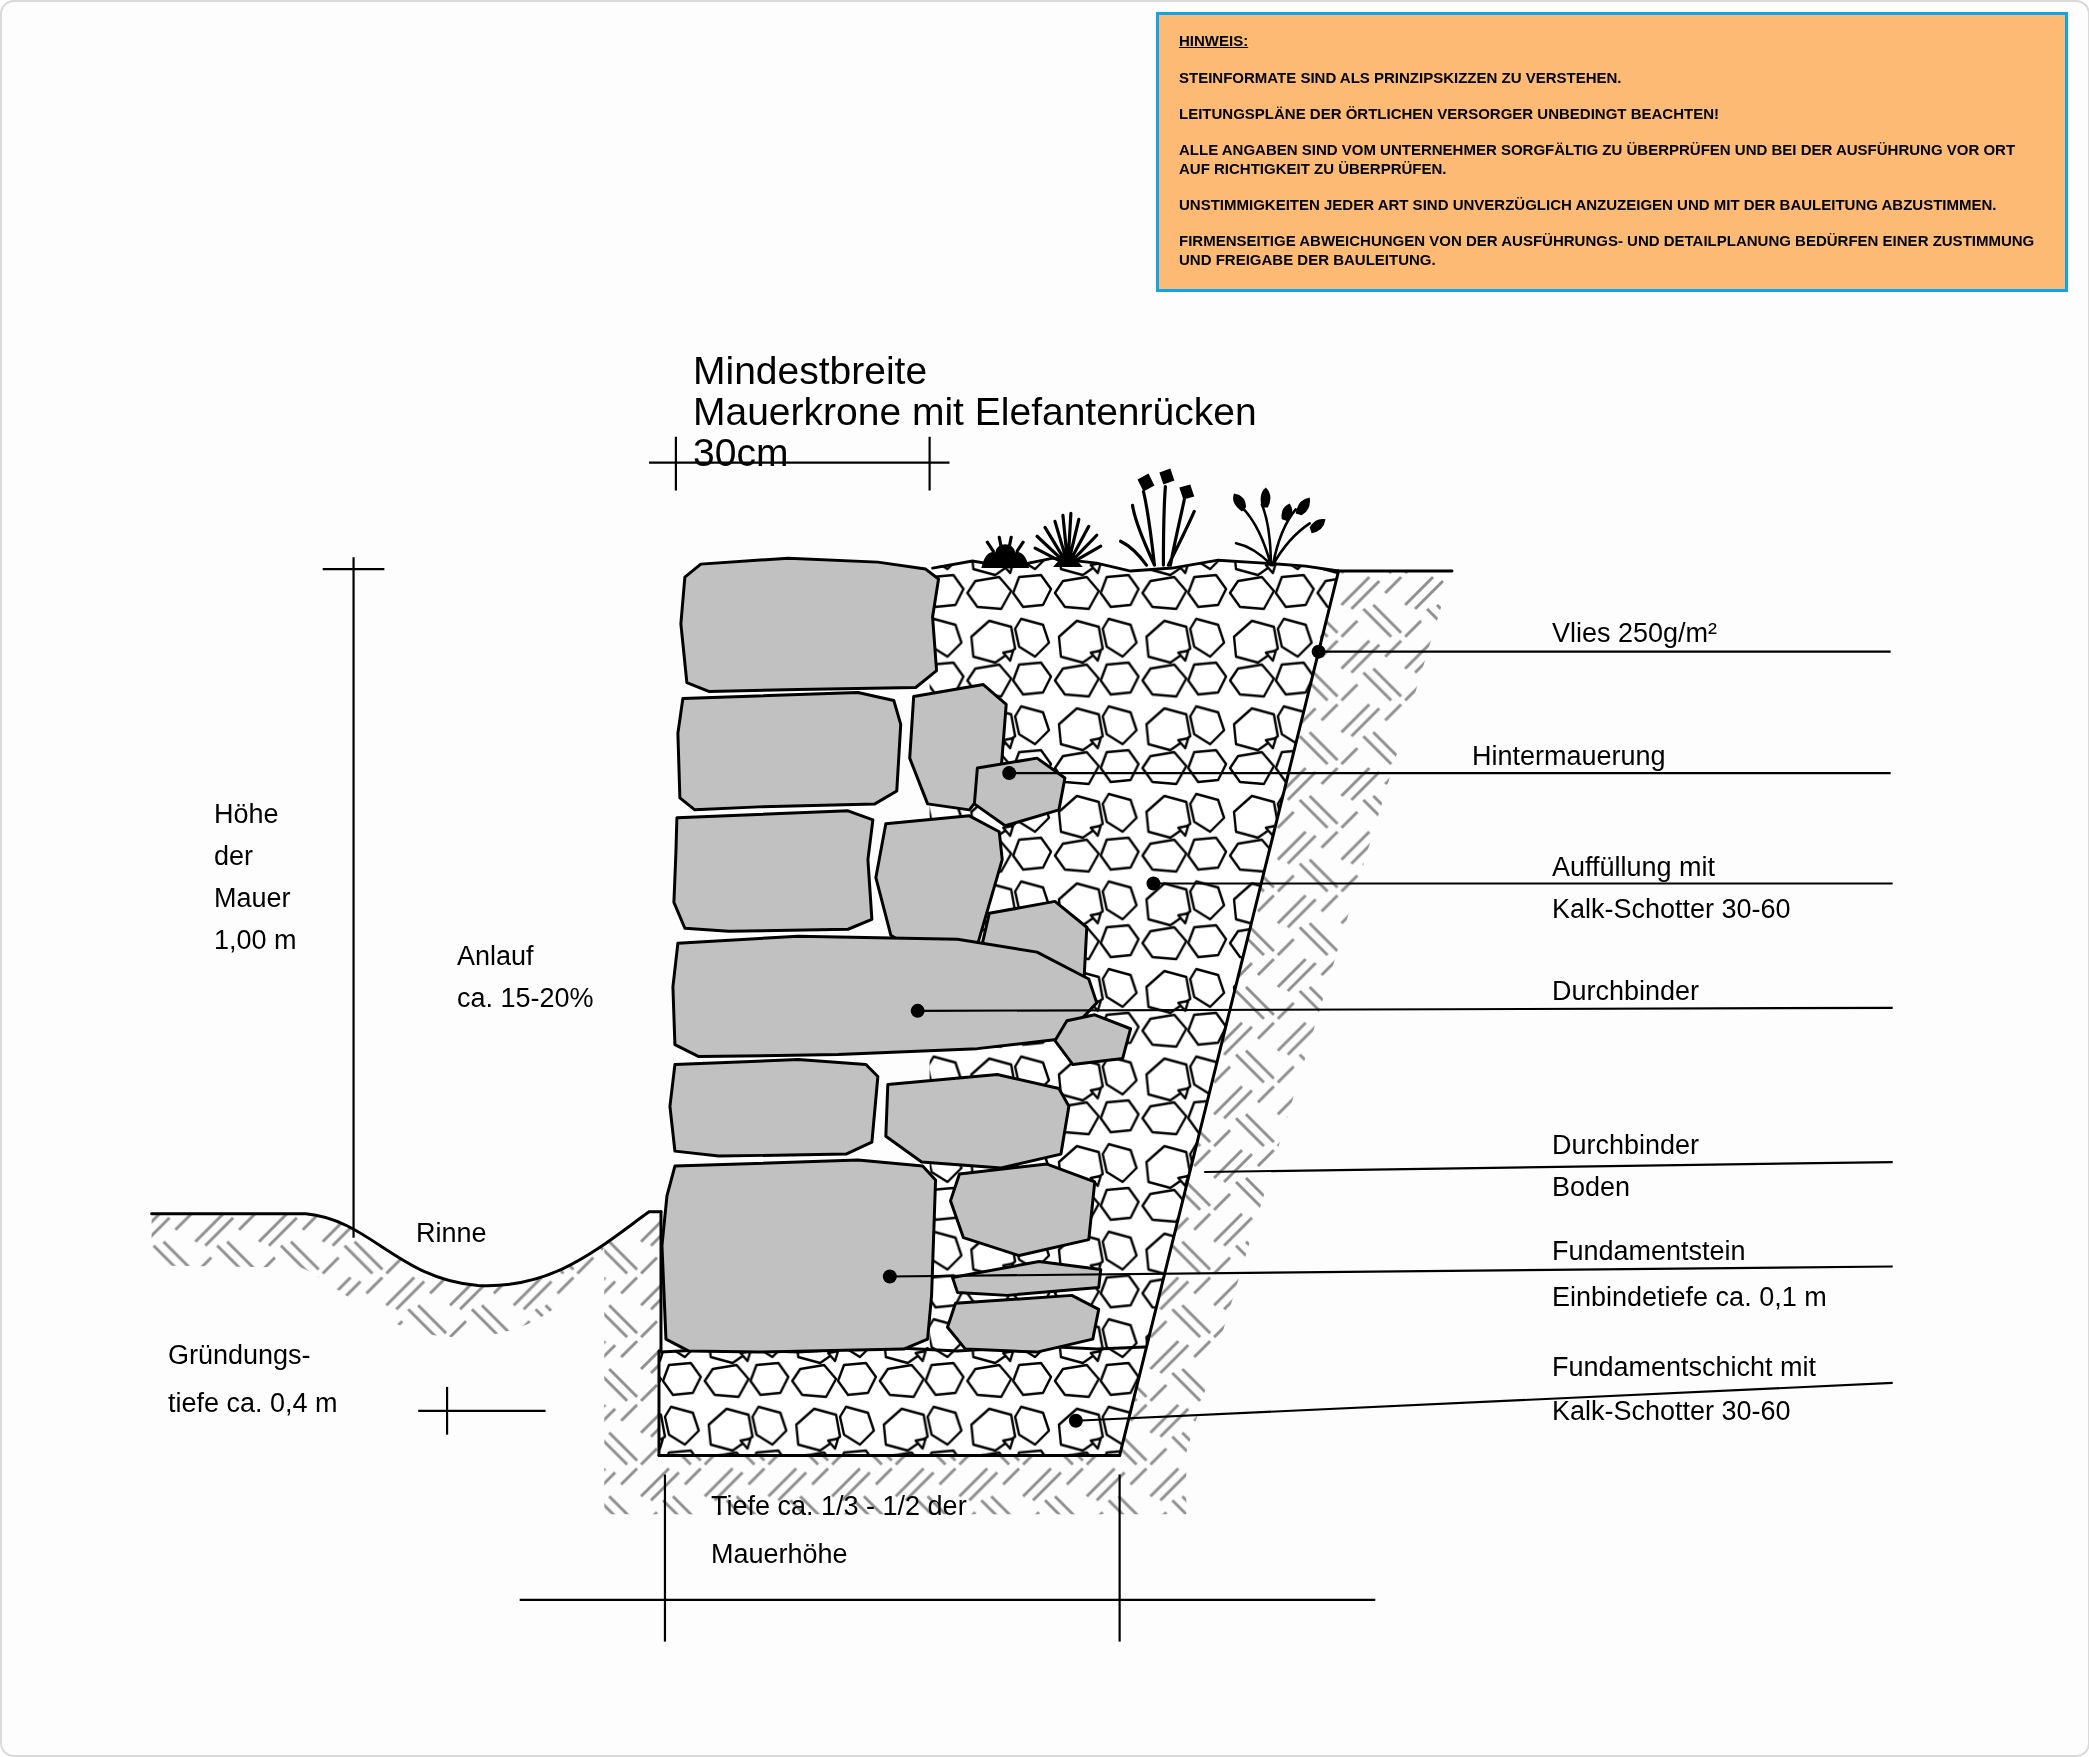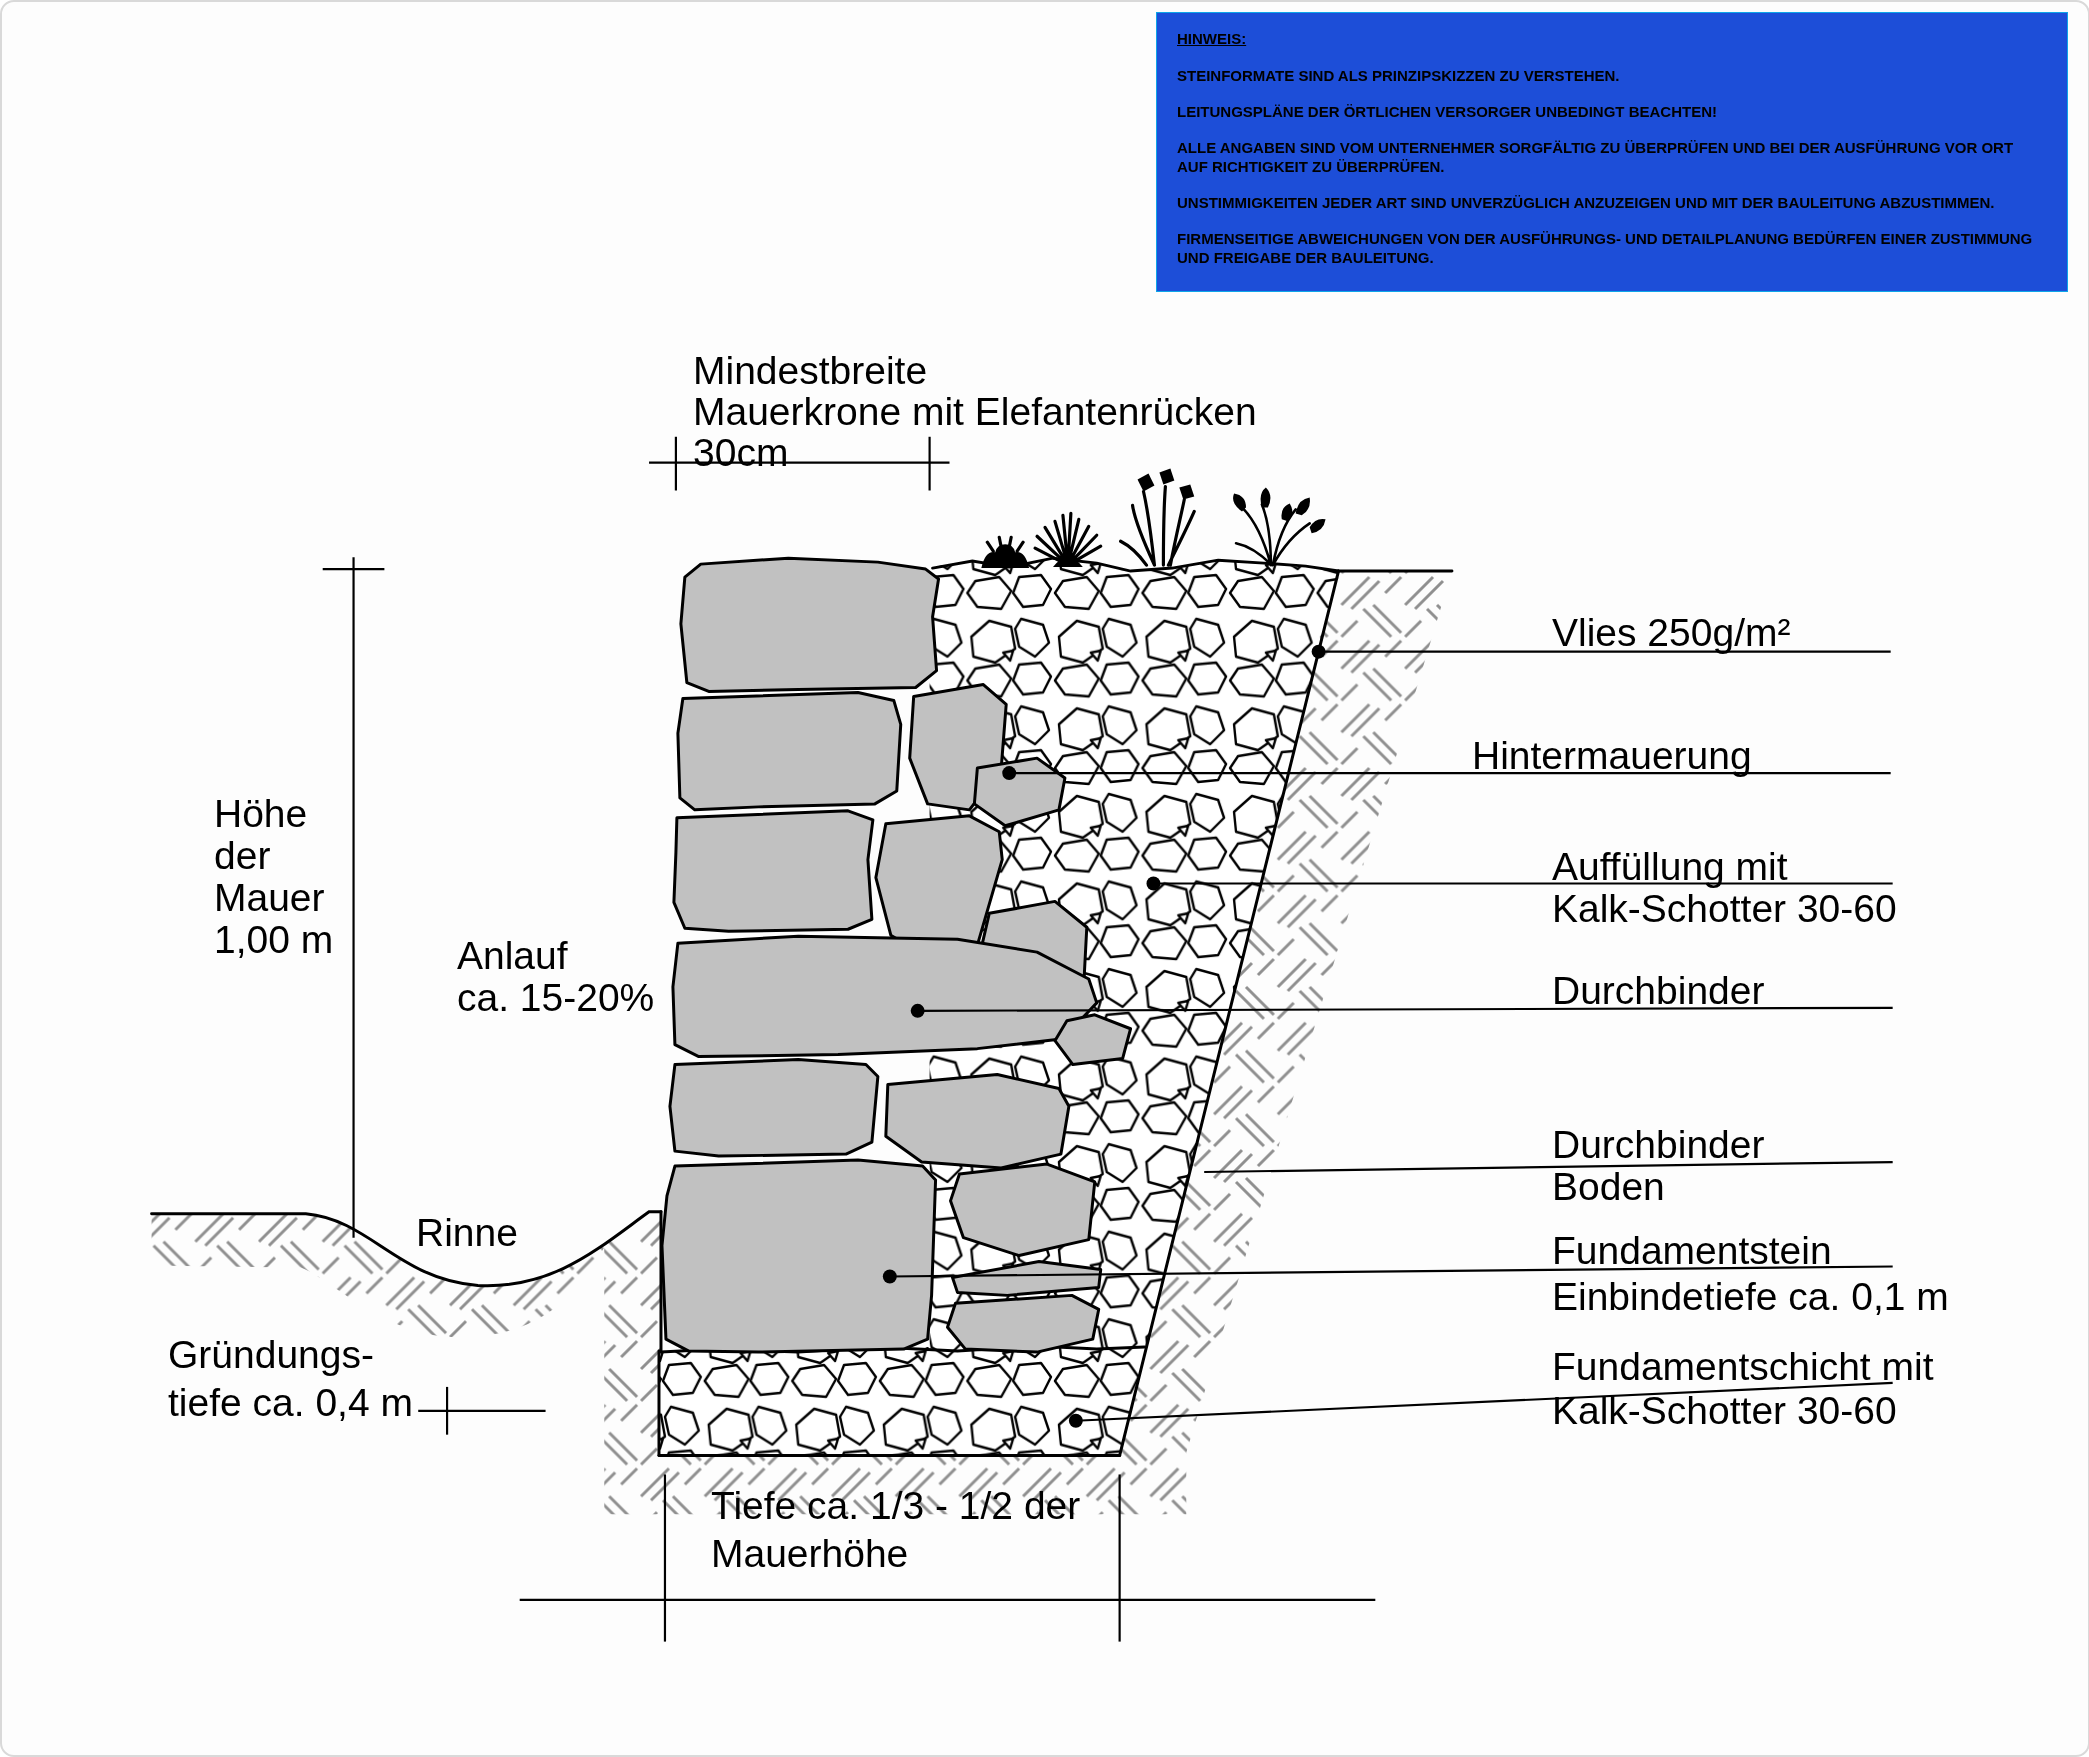--- a/index.html
+++ b/index.html
@@ -1,20 +1,20 @@
 <!DOCTYPE html>
 <html><head>
 <meta charset="utf-8">
 <style>
   html,body{margin:0;padding:0;background:#fff;}
   #stage{position:relative;width:2090px;height:1757px;background:#fdfdfd;border:2px solid #d9d9d9;border-radius:14px;box-sizing:border-box;overflow:hidden;font-family:"Liberation Sans",sans-serif;color:#000;}
   #draw{position:absolute;left:0;top:0;}
-  .lbl{position:absolute;font-size:39px;line-height:42px;white-space:nowrap;}
+  .lbl{position:absolute;font-size:27px;line-height:42px;white-space:nowrap;}
   .lbl div{white-space:nowrap;}
-  .notice{position:absolute;left:1154px;top:10px;width:912px;height:280px;border:1px solid #0ea5e9;background:#1d4ed8;box-sizing:border-box;padding:16px 20px;font-size:15px;font-weight:bold;line-height:19px;}
+  .notice{position:absolute;left:1154px;top:10px;width:912px;height:280px;border:3px solid #0ea5e9;background:#fdba74;box-sizing:border-box;padding:16px 20px;font-size:15px;font-weight:bold;line-height:19px;}
   .notice .ttl{text-decoration:underline;margin:0 0 18px 0;}
   .notice p{margin:0 0 17px 0;max-width:856px;}
   .title-block{position:absolute;left:691px;top:348px;font-size:39px;line-height:41px;}
   .g48 div{line-height:48px;}
 </style>
 </head>
 <body>
 
 <div id="stage">
 

